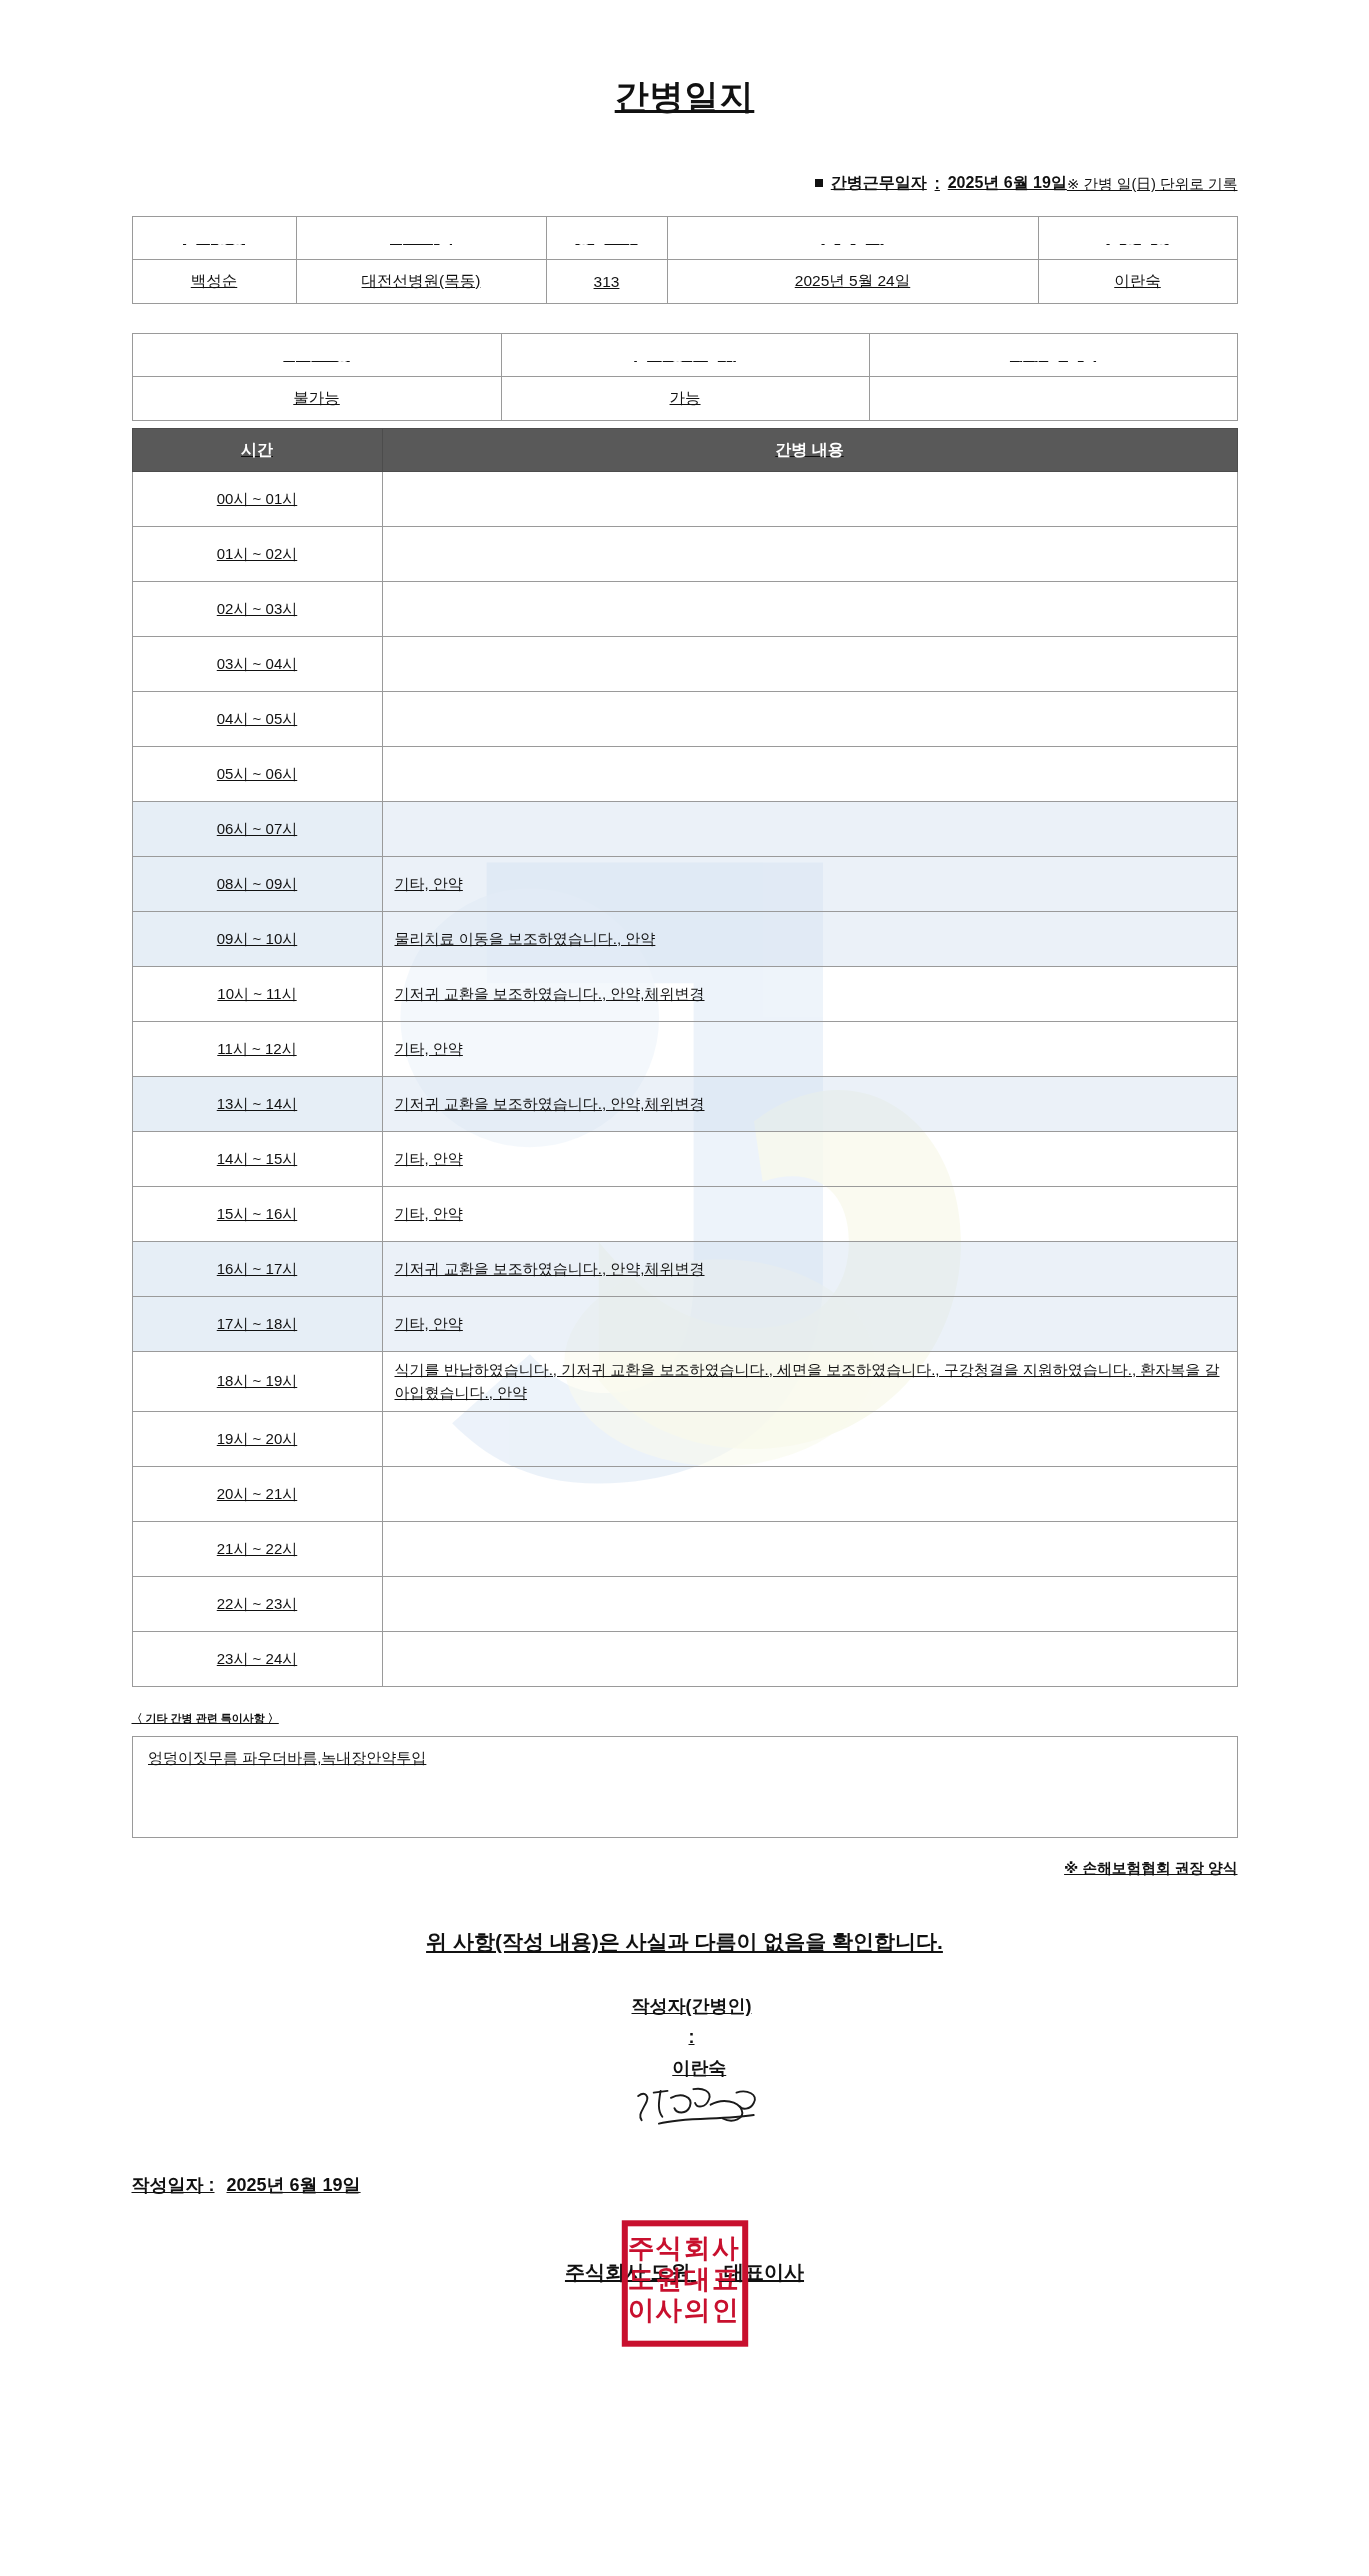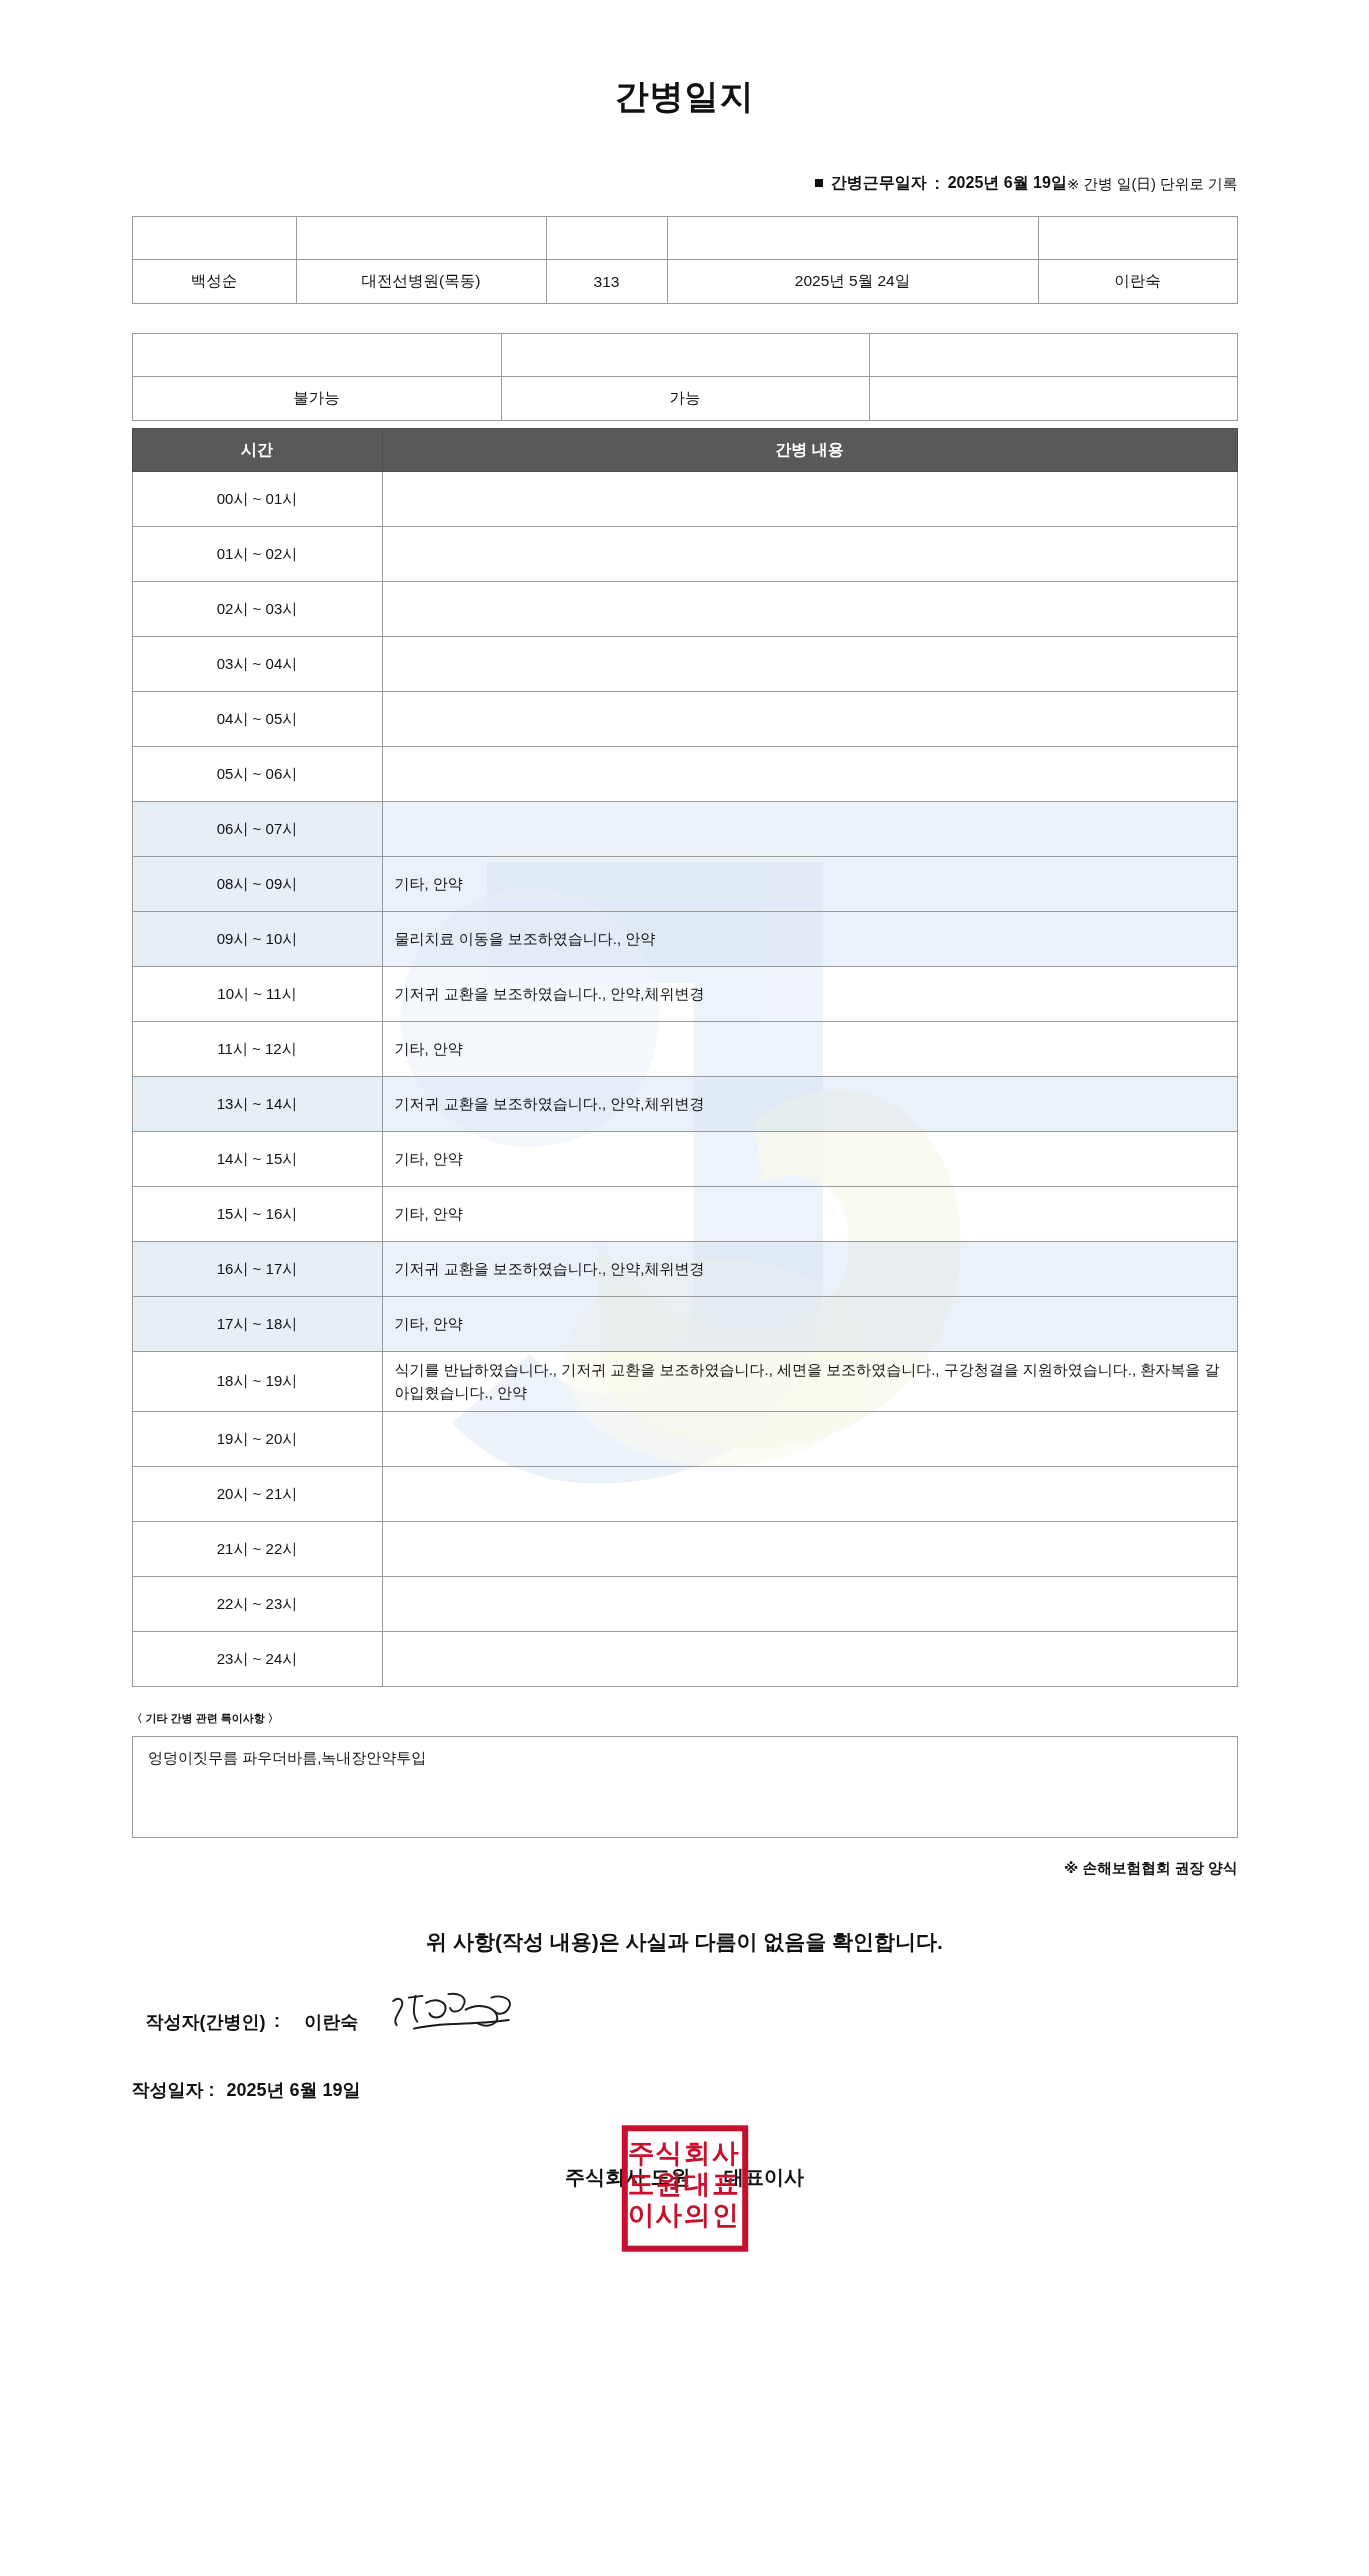--- a/index.html
+++ b/index.html
@@ -12,20 +12,21 @@
     color: #111;
     -webkit-font-smoothing: antialiased;
   }
   .page {
     position: relative;
     width: 1182px;
     height: 2576px;
     margin: 0 auto;
     background: #fff;
     overflow: hidden;
+    text-decoration: underline;
   }
   
   .watermark {
     position: absolute;
     left: 50%;
     top: 759px;
     width: 828px;
     height: 828px;
     transform: translateX(-50%);
     pointer-events: none;
@@ -158,20 +159,21 @@
     margin: 50px 0 0 0;
   }
   .sign-line {
     display: flex;
     align-items: center;
     font-size: 18px;
     font-weight: bold;
     margin: 38px 0 0 14px;
     gap: 8.6px;
     position: relative;
+    flex-direction: column;
   }
   .sign-line .lbl { white-space: nowrap; }
   .sign-line .name { white-space: nowrap; margin-left: 15.5px; }
   .handwriting {
     margin-left: 21px;
     position: relative;
     top: -5.2px;
   }
   .sign-date {
     display: flex;

